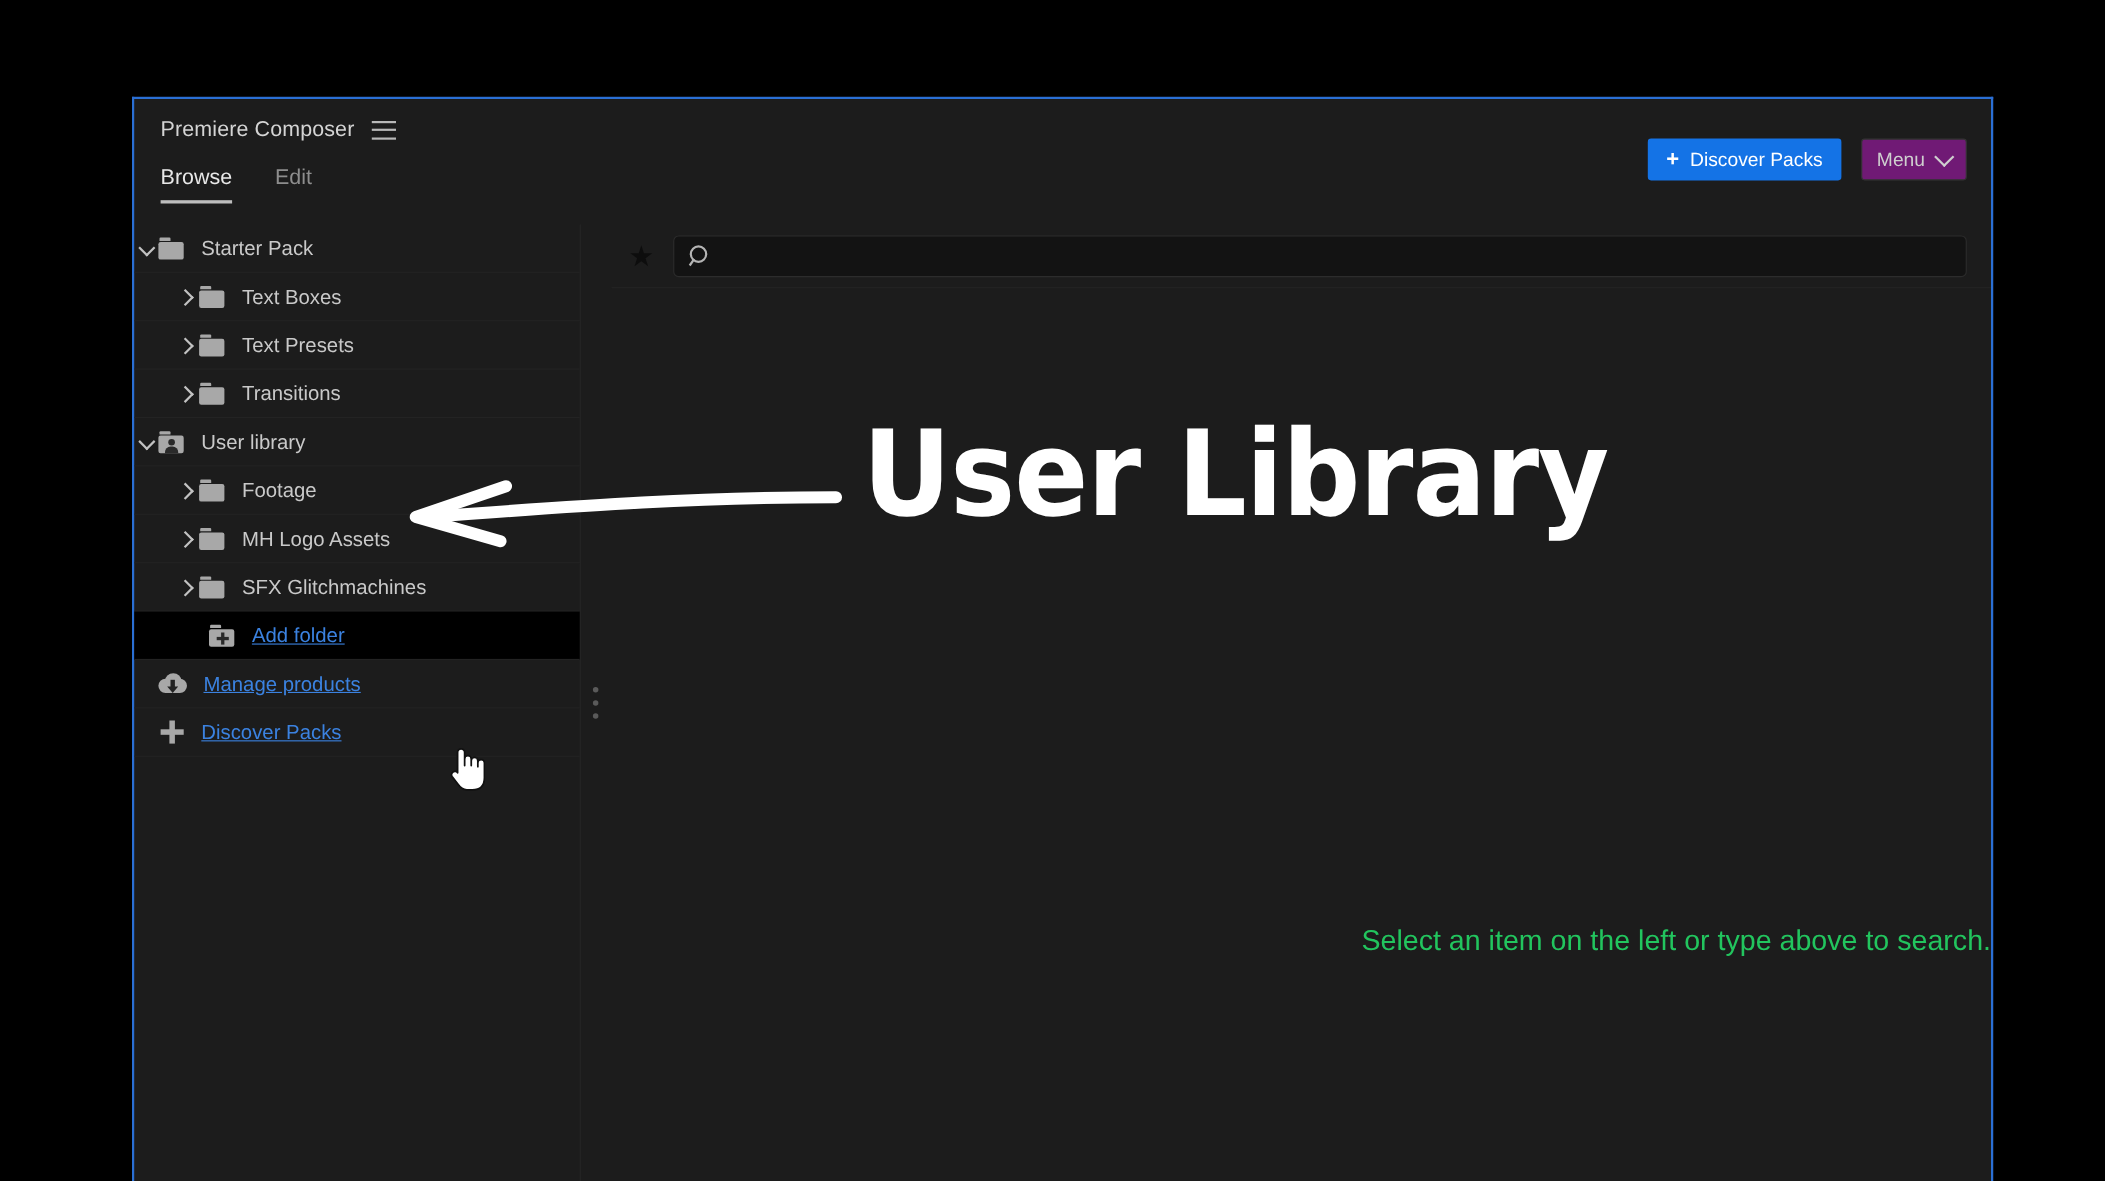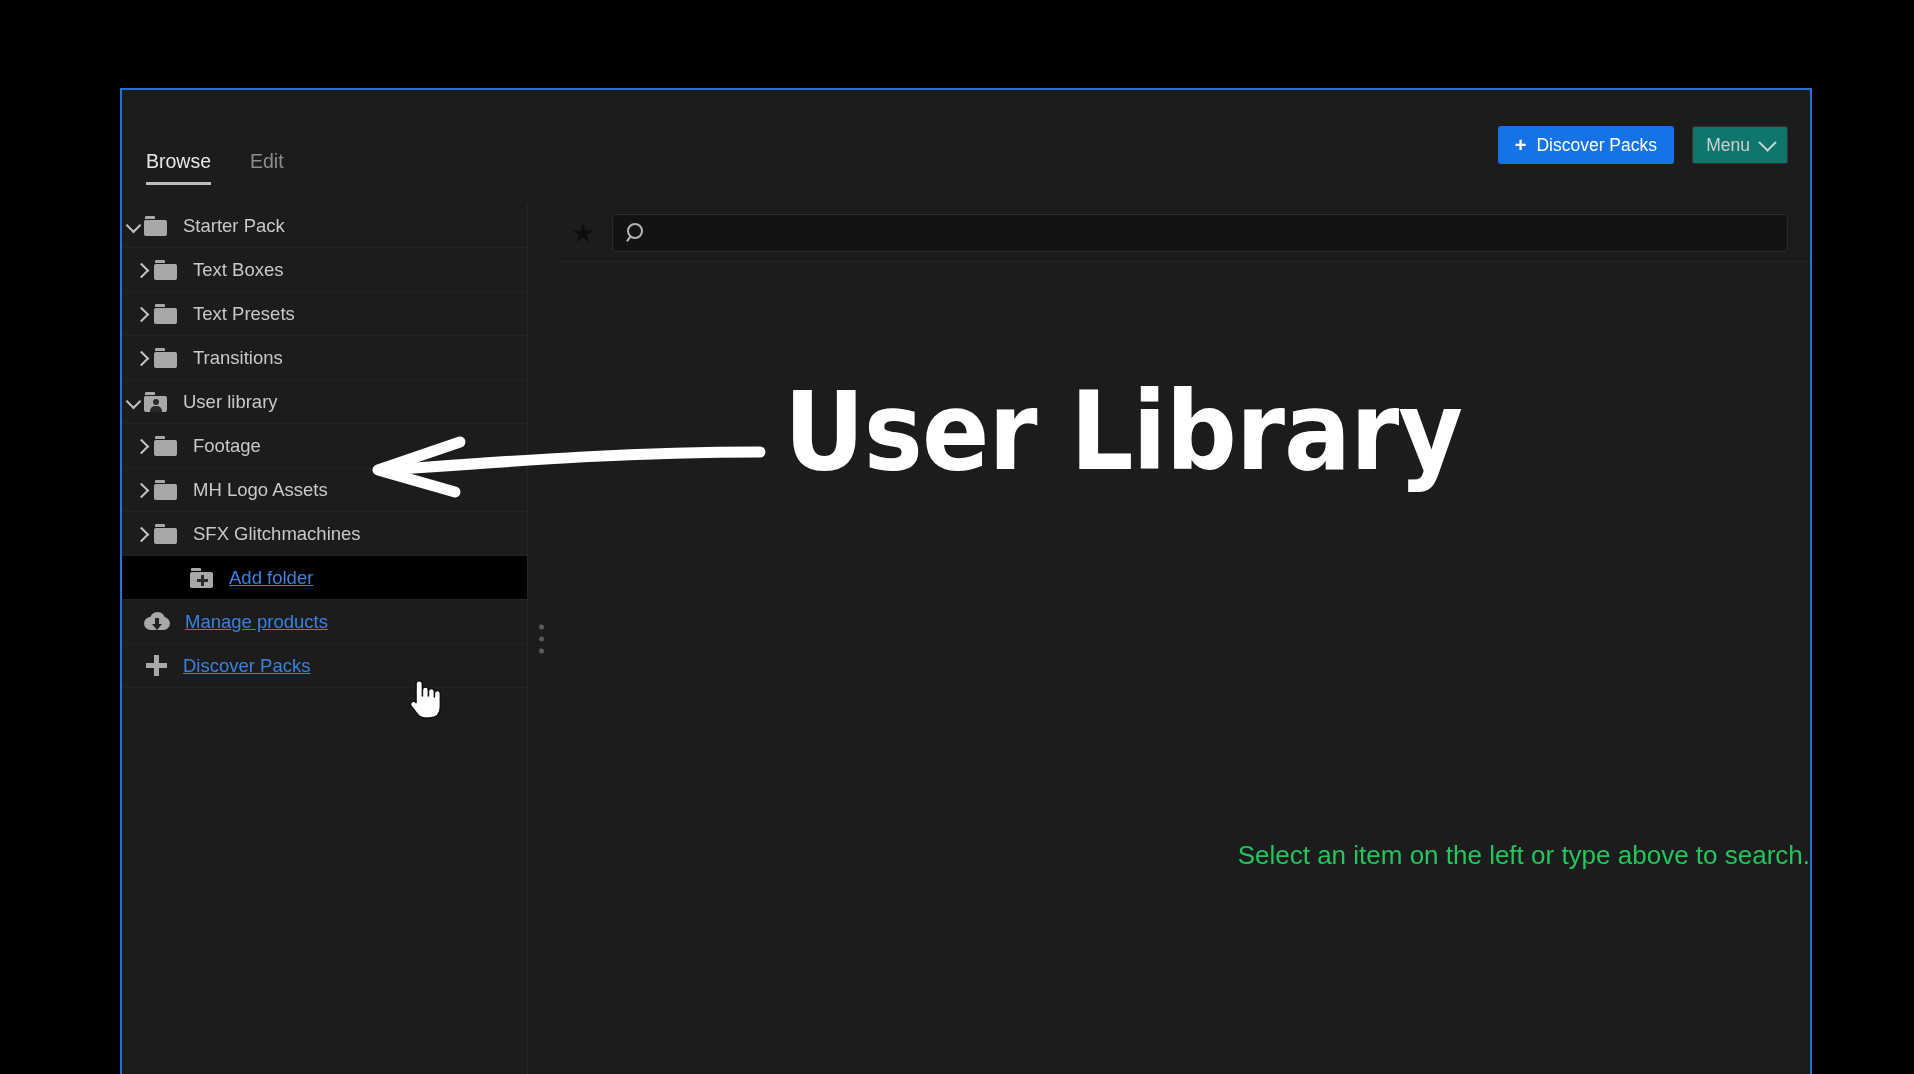--- a/index.html
+++ b/index.html
@@ -108,21 +108,21 @@
     font-size: 20px;
     font-weight: bold;
     line-height: 1;
   }
   #menu-btn {
     position: absolute;
     right: 22px;
     top: 36px;
     height: 38px;
     padding: 0 13px;
-    background: #0f766e;
+    background: #701a75;
     border: 1px solid #343434;
     border-radius: 3px;
     color: #cfcfcf;
     font-size: 17.5px;
     font-family: "Liberation Sans", sans-serif;
     display: flex;
     align-items: center;
     gap: 11px;
     cursor: pointer;
   }
@@ -217,21 +217,21 @@
     background: #2a2a2a;
   }
   .folder-ico .plusbadge-h { left: 7px; top: 11px; width: 11px; height: 3px; }
   .folder-ico .plusbadge-v { left: 11px; top: 7px; width: 3px; height: 11px; }
 
   .row-label { margin-left: 13px; }
   .row-label.link {
     color: #3b82e0;
     text-decoration: underline;
   }
-  .indent-1 { padding-left: 10px; }
+  .indent-1 { padding-left: 37px; }
   .indent-2 { padding-left: 46px; }
 
   
   .cloud-ico {
     position: relative;
     width: 28px; height: 22px;
     flex: 0 0 28px;
   }
   .cloud-ico .c1 {
     position: absolute; left: 0; top: 6px;
@@ -385,20 +385,28 @@
     transform-origin: left top;
     line-height: 1.0;
     white-space: nowrap;
   }
 </style>
 </head>
 <body>
 
 <div id="panel">
 
+  <div id="titlebar">
+    <span id="app-title">Premiere Composer</span>
+    <span id="hamburger">
+      <span></span>
+        <span></span>
+        <span></span>
+    </span>
+  </div>
 
   <div id="tabsrow">
     <div class="tab active">Browse</div>
     <div class="tab inactive">Edit</div>
   </div>
 
   <button id="discover-packs-btn">
     <span class="plus">+</span>
     <span>Discover Packs</span>
   </button>

